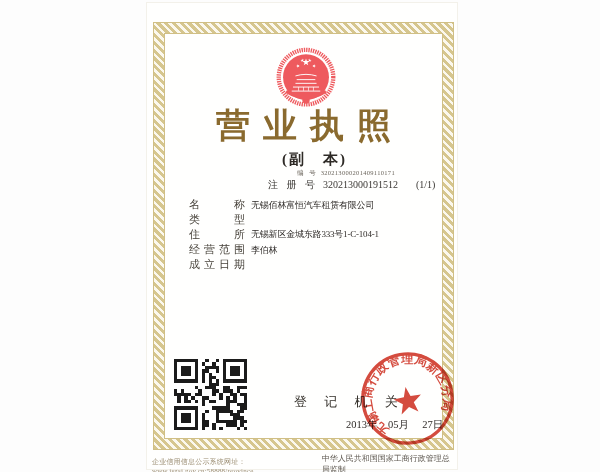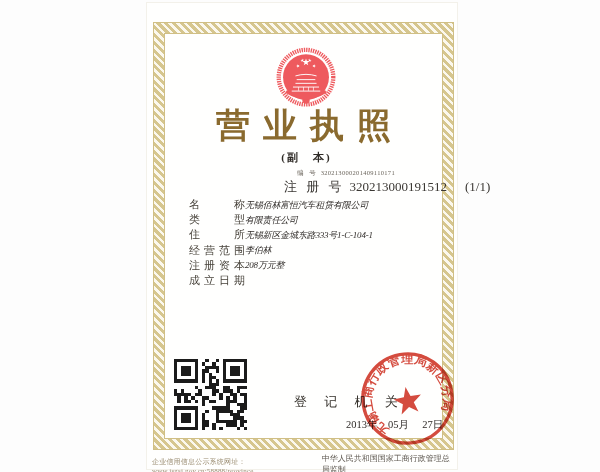--- a/index.html
+++ b/index.html
@@ -24,45 +24,45 @@
   
   .emblem{position:absolute;left:128px;top:44px;width:62px;height:64px;}
   
   .title{
     position:absolute;left:7px;top:103px;width:299px;text-align:center;
     font-family:"Liberation Sans","DejaVu Sans",sans-serif;
     font-weight:bold;font-size:34px;line-height:38px;color:#8a6a2e;
     letter-spacing:13px;text-indent:13px;
   }
   .subtitle{
-    position:absolute;left:10px;top:147px;width:299px;text-align:center;
-    font-weight:bold;font-size:11px;color:#2e2a26;letter-spacing:2px;
+    position:absolute;left:18px;top:147px;width:299px;text-align:center;
+    font-weight:bold;font-size:15px;color:#2e2a26;letter-spacing:2px;
   }
   .serial{
     position:absolute;left:150px;top:166px;font-size:6.5px;color:#6b655c;
     letter-spacing:.3px;white-space:nowrap;
   }
   .serial .sl{letter-spacing:2px;margin-right:3px;}
   .regno{
-    position:absolute;left:137px;top:175px;font-size:13px;color:#3a3733;
+    position:absolute;left:121px;top:175px;font-size:10px;color:#3a3733;
     white-space:nowrap;
   }
   .regno .rl{letter-spacing:3px;margin-right:5px;}
   .regno .pp{margin-left:18px;}
   
   .fields{position:absolute;left:42px;top:196px;width:262px;}
   .row{display:flex;align-items:flex-start;margin-bottom:3.2px;}
   .flabel{
-    flex:0 0 56px;display:inline-block;width:56px;margin-right:0;
+    flex:0 0 56px;display:inline-block;width:56px;margin-right:6px;
     font-size:11px;line-height:11.5px;color:#47423a;
     text-align:justify;text-align-last:justify;
   }
   .fvalue{
     flex:1;font-size:9px;line-height:11.5px;color:#2f2b28;
-    letter-spacing:-.2px;padding-top:.5px;max-width:205px;font-style:italic;
+    letter-spacing:-.2px;padding-top:.5px;max-width:205px;
   }
   
   .qr{
     position:absolute;left:27px;top:356px;width:73px;height:71px;
     display:grid;grid-template-columns:repeat(21,1fr);grid-template-rows:repeat(21,1fr);
     background:#fff;
   }
   .qr .on{background:#1b1b1b;}
   .registry{
     position:absolute;left:147px;top:390px;font-size:13px;color:#36322c;
@@ -124,35 +124,30 @@
       <span class="rl">注 册 号</span><span>320213000191512</span><span class="pp">(1/1)</span>
     </div>
 
     <div class="fields">
       <div class="row">
         <span class="flabel">名称</span>
         <span class="fvalue">无锡佰林富恒汽车租赁有限公司</span>
       </div>
       <div class="row">
         <span class="flabel">类型</span>
-        <span class="fvalue">有限责任公司</span>
       </div>
       <div class="row">
         <span class="flabel">住所</span>
         <span class="fvalue">无锡新区金城东路333号1-C-104-1</span>
       </div>
       <div class="row">
         <span class="flabel">经营范围</span>
         <span class="fvalue">李伯林</span>
       </div>
       <div class="row">
-        <span class="flabel">注册资本</span>
-        <span class="fvalue">208万元整</span>
-      </div>
-      <div class="row">
         <span class="flabel">成立日期</span>
       </div>
     </div>
 
     <div class="qr">
         <div class="on"></div>
         <div class="on"></div>
         <div class="on"></div>
         <div class="on"></div>
         <div class="on"></div>

